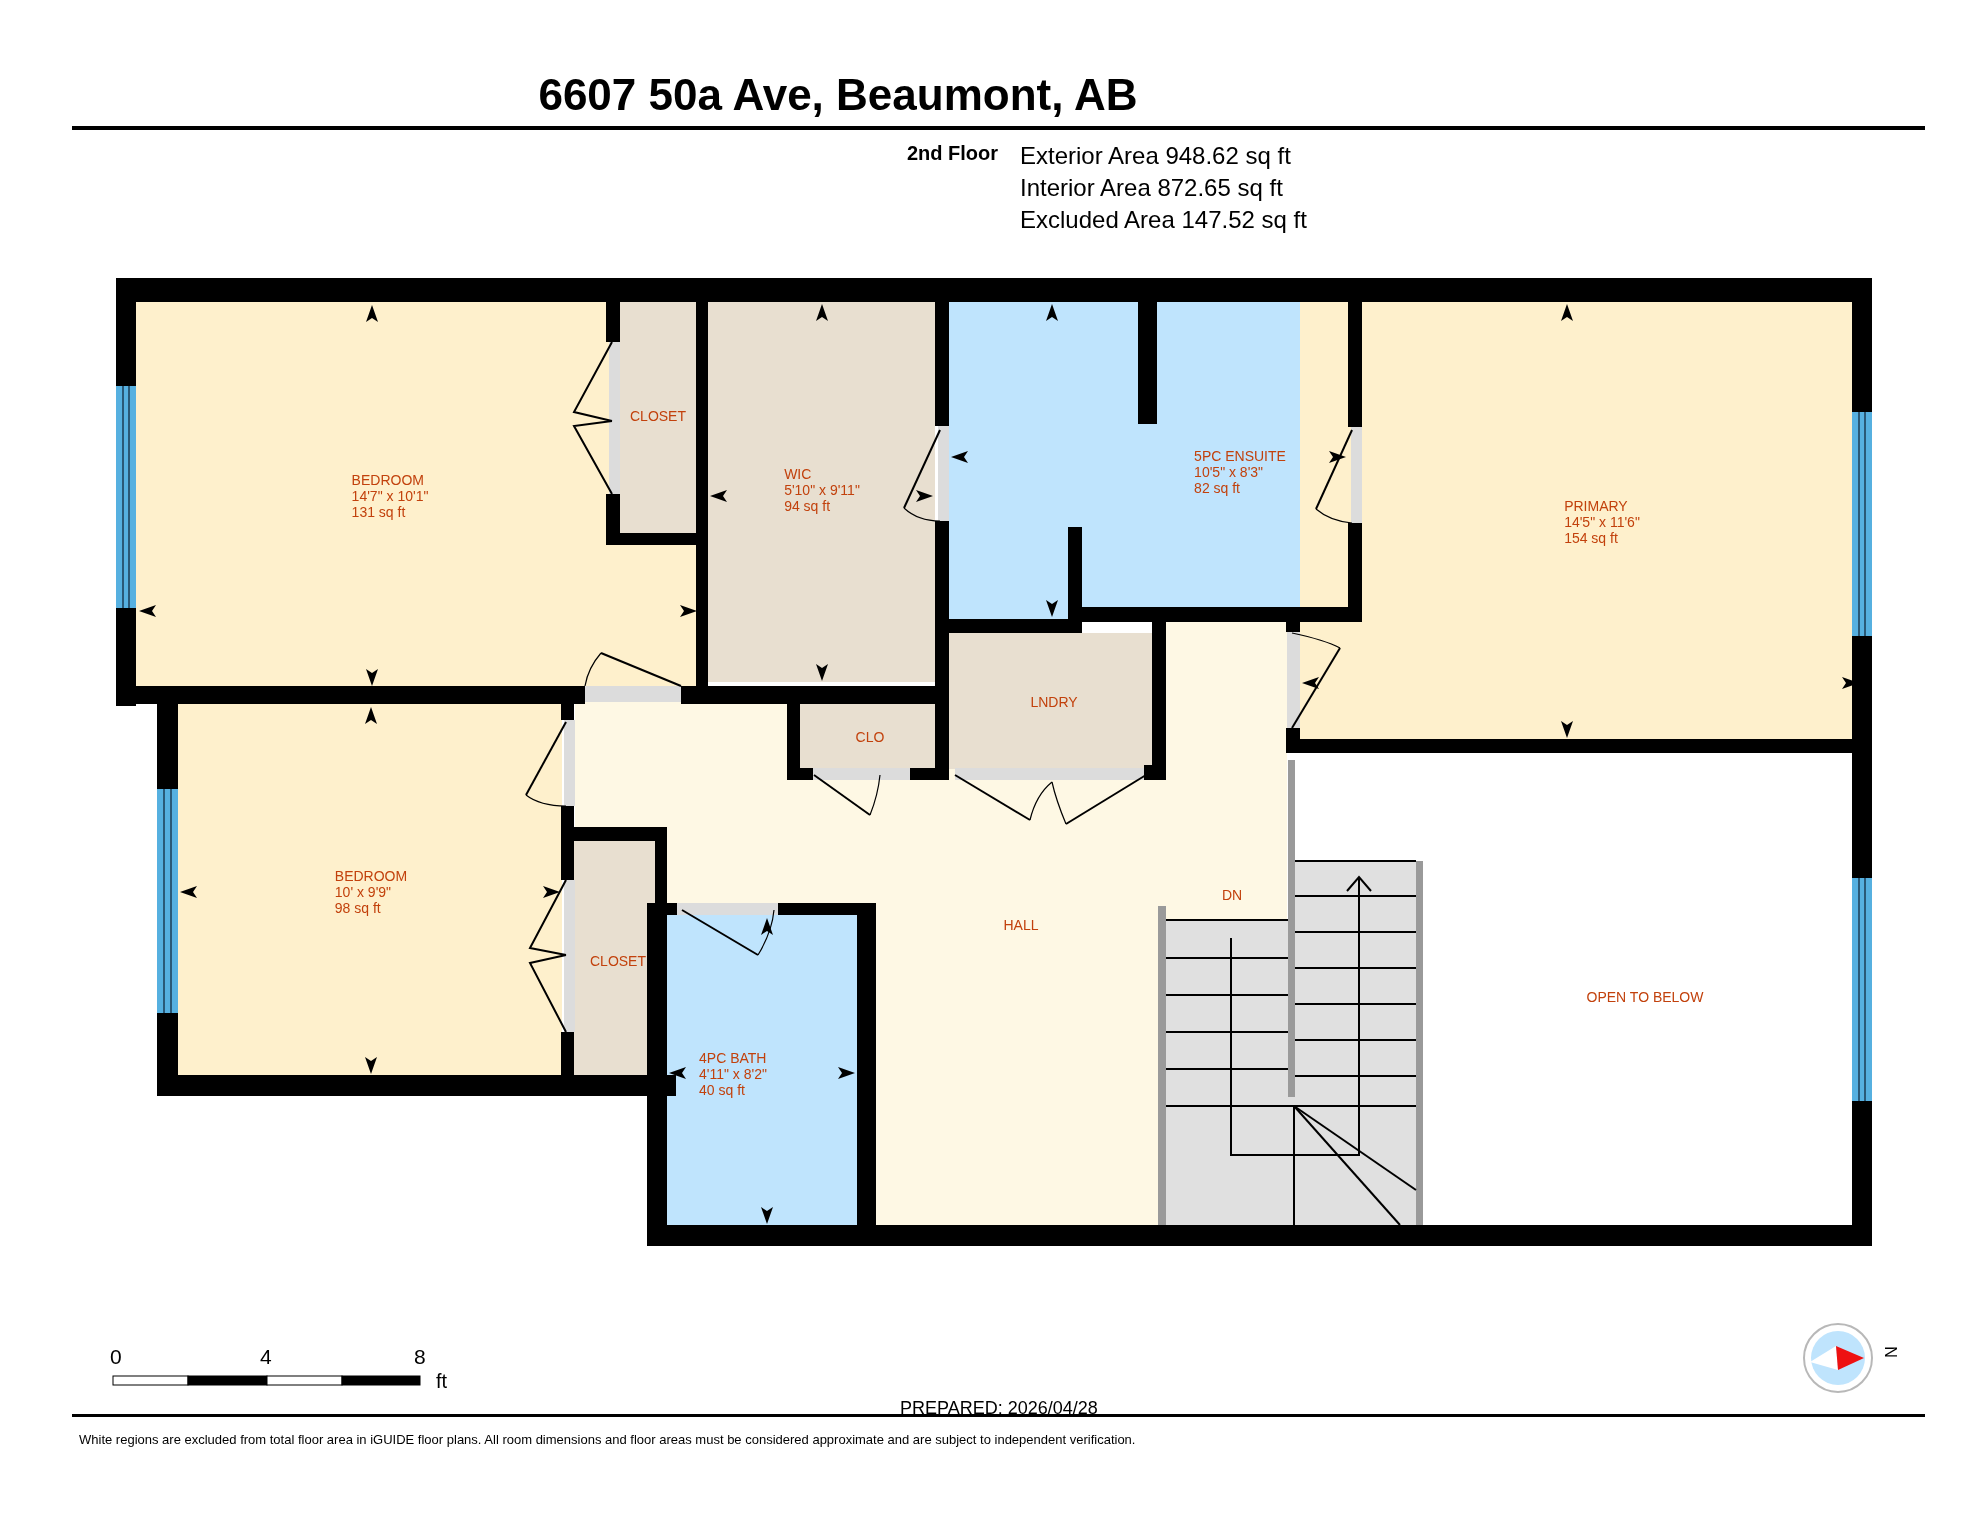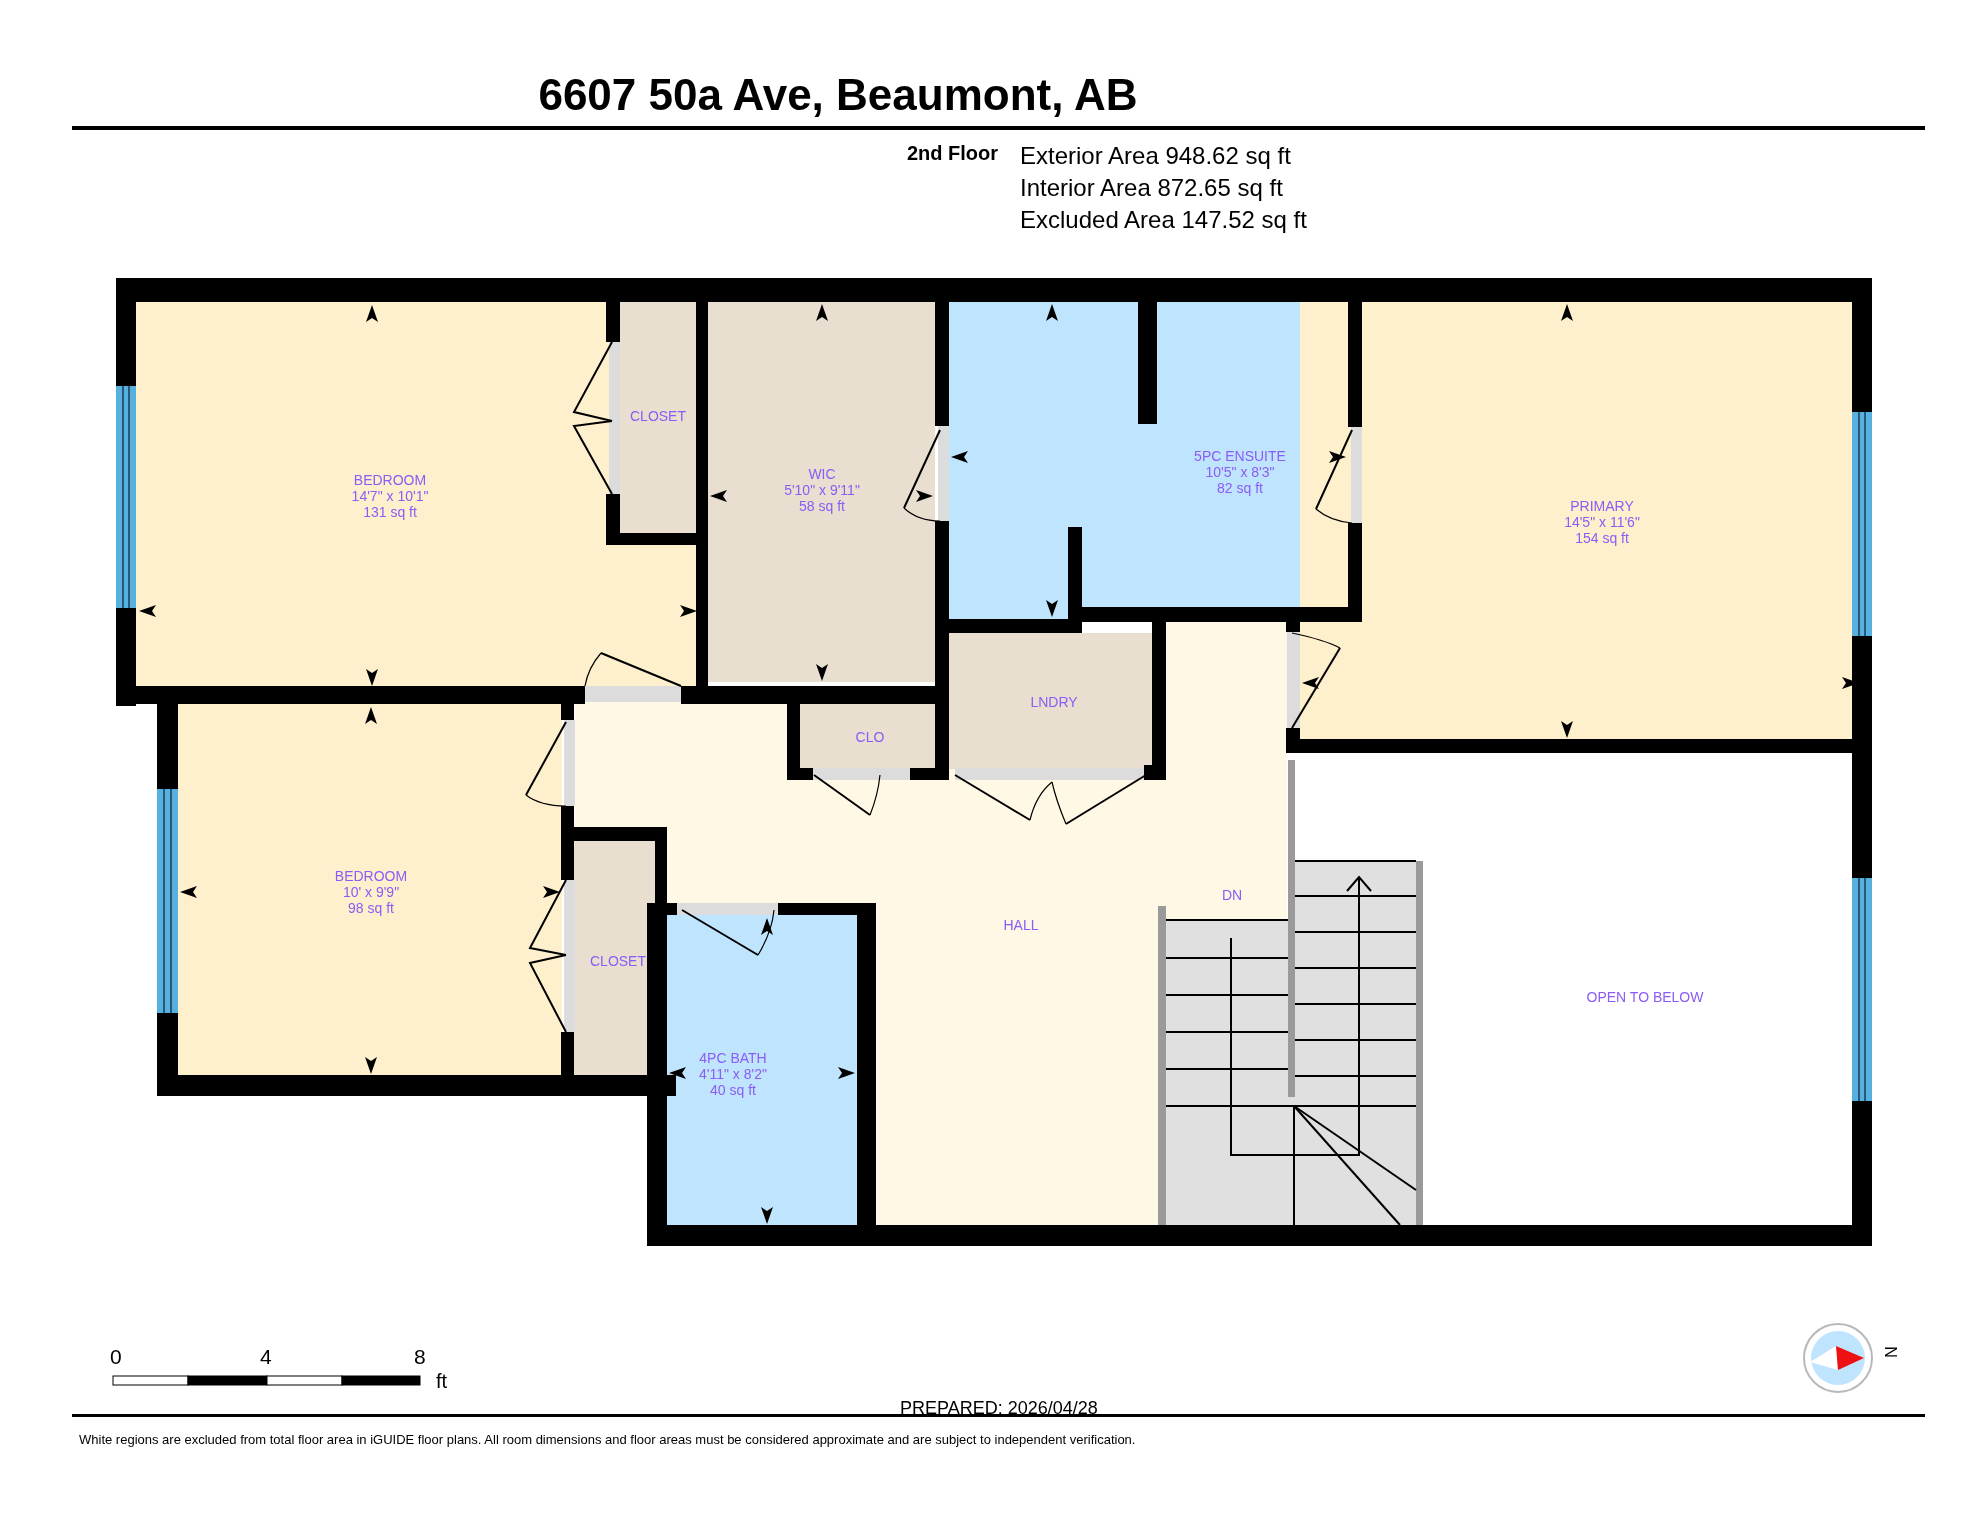--- a/index.html
+++ b/index.html
@@ -2,21 +2,21 @@
 <html><head>
 <meta charset="utf-8">
 <style>
   html,body{margin:0;padding:0;background:#ffffff;}
   body{width:1988px;height:1536px;position:relative;overflow:hidden;font-family:"Liberation Sans",sans-serif;color:#000;}
   .title{position:absolute;left:0;width:1676px;top:70px;text-align:center;font-weight:bold;font-size:44px;letter-spacing:0px;}
   .rule{position:absolute;left:72px;width:1853px;height:4px;background:#000;}
   .floor-label{position:absolute;font-weight:bold;font-size:20px;text-align:right;}
   .area-line{position:absolute;font-size:24px;}
   #plan{position:absolute;left:0;top:0;width:1988px;height:1536px;}
-  .room-label{position:absolute;transform:translate(-50%,-50%);text-align:center;font-size:14px;line-height:16px;color:#8b5cf6;white-space:nowrap;}
+  .room-label{position:absolute;transform:translate(-50%,-50%);text-align:left;font-size:14px;line-height:16px;color:#c2410c;white-space:nowrap;}
   .room-label .name{display:block;}
   .room-label .dims,.room-label .area{display:block;}
   .scale-num{position:absolute;font-size:21px;}
   .prepared{position:absolute;left:900px;top:1366px;font-size:18px;margin-top:32px;}
   .disclaimer{position:absolute;left:79px;top:1432px;font-size:13px;}
   .compass-n{position:absolute;left:1884px;top:1343px;font-size:16px;transform:rotate(90deg);font-weight:normal;}
 </style>
 </head>
 <body>
 
@@ -258,21 +258,21 @@
   <span class="name">BEDROOM</span>
   <span class="dims">14'7" x 10'1"</span>
   <span class="area">131 sq ft</span>
 </div>
 <div class="room-label" style="left:658px;top:416px;">
   <span class="name">CLOSET</span>
 </div>
 <div class="room-label" style="left:822px;top:490px;">
   <span class="name">WIC</span>
   <span class="dims">5'10" x 9'11"</span>
-  <span class="area">58 sq ft</span>
+  <span class="area">94 sq ft</span>
 </div>
 <div class="room-label" style="left:1240px;top:472px;">
   <span class="name">5PC ENSUITE</span>
   <span class="dims">10'5" x 8'3"</span>
   <span class="area">82 sq ft</span>
 </div>
 <div class="room-label" style="left:1602px;top:522px;">
   <span class="name">PRIMARY</span>
   <span class="dims">14'5" x 11'6"</span>
   <span class="area">154 sq ft</span>

